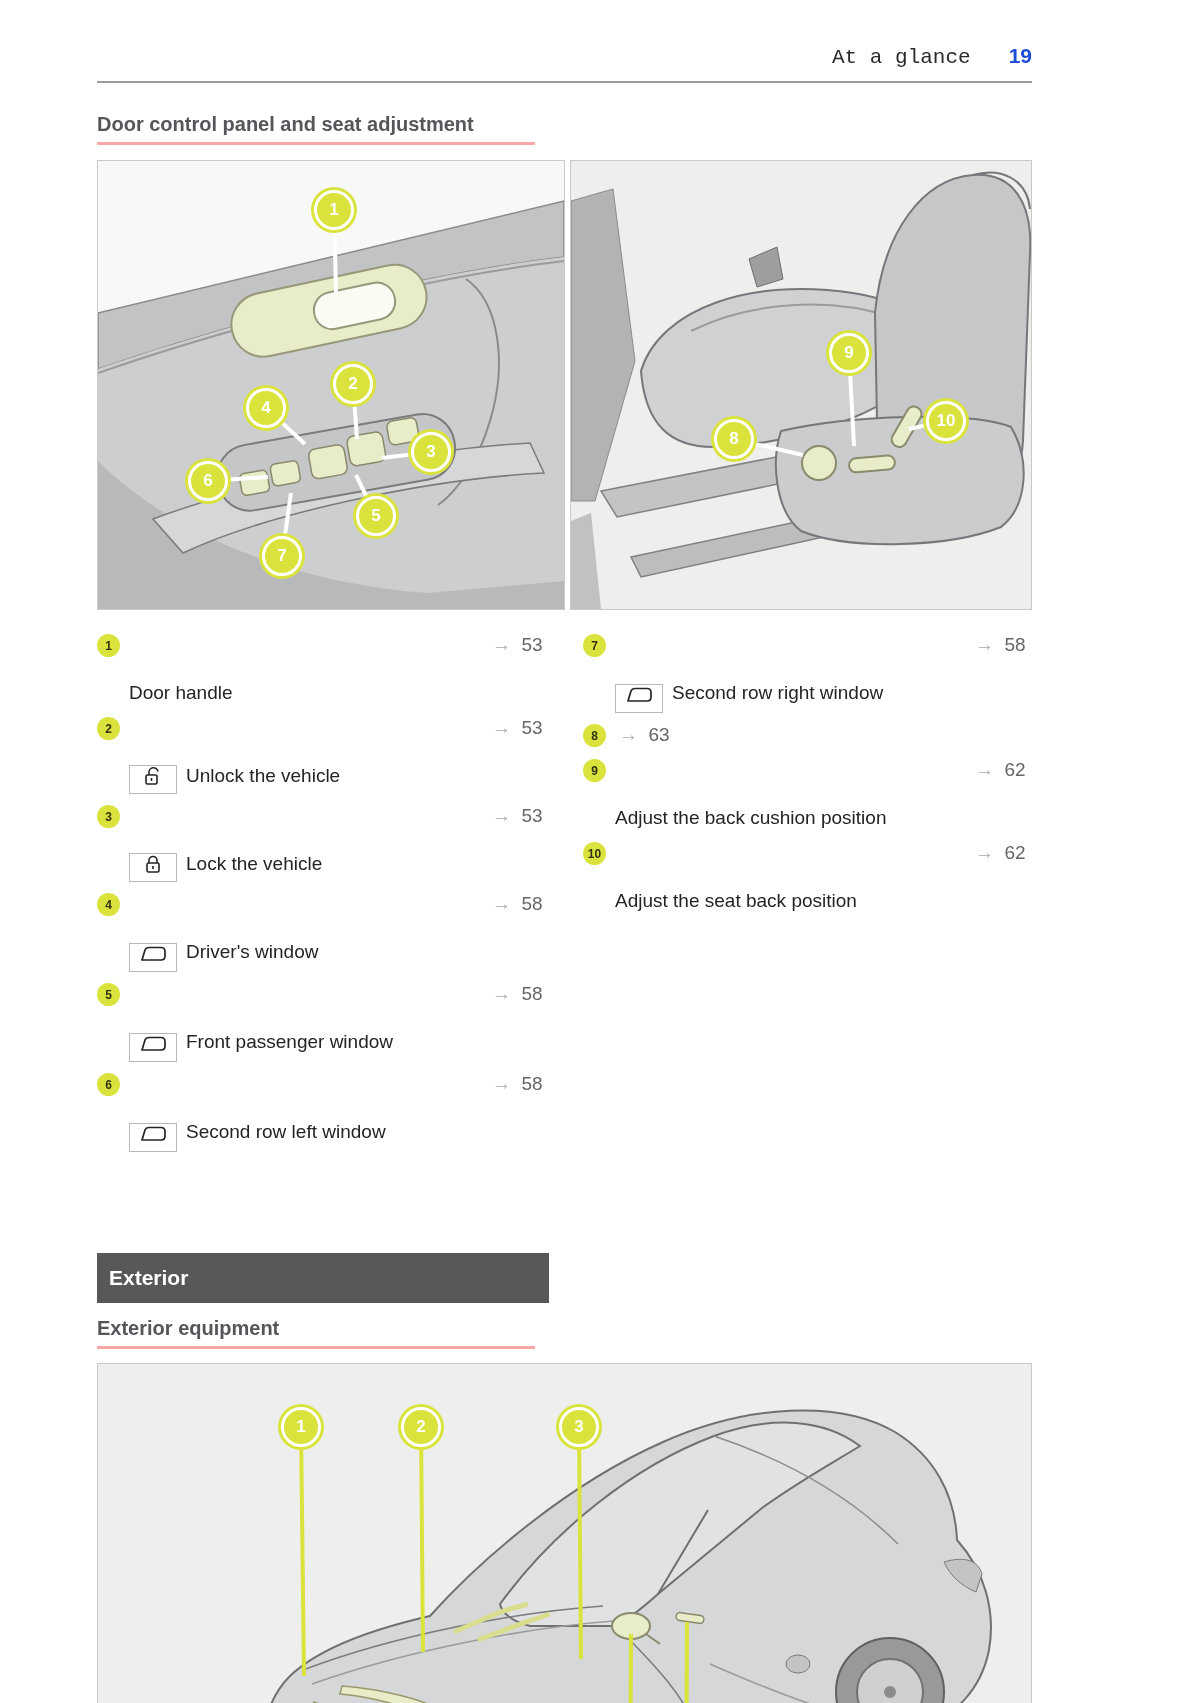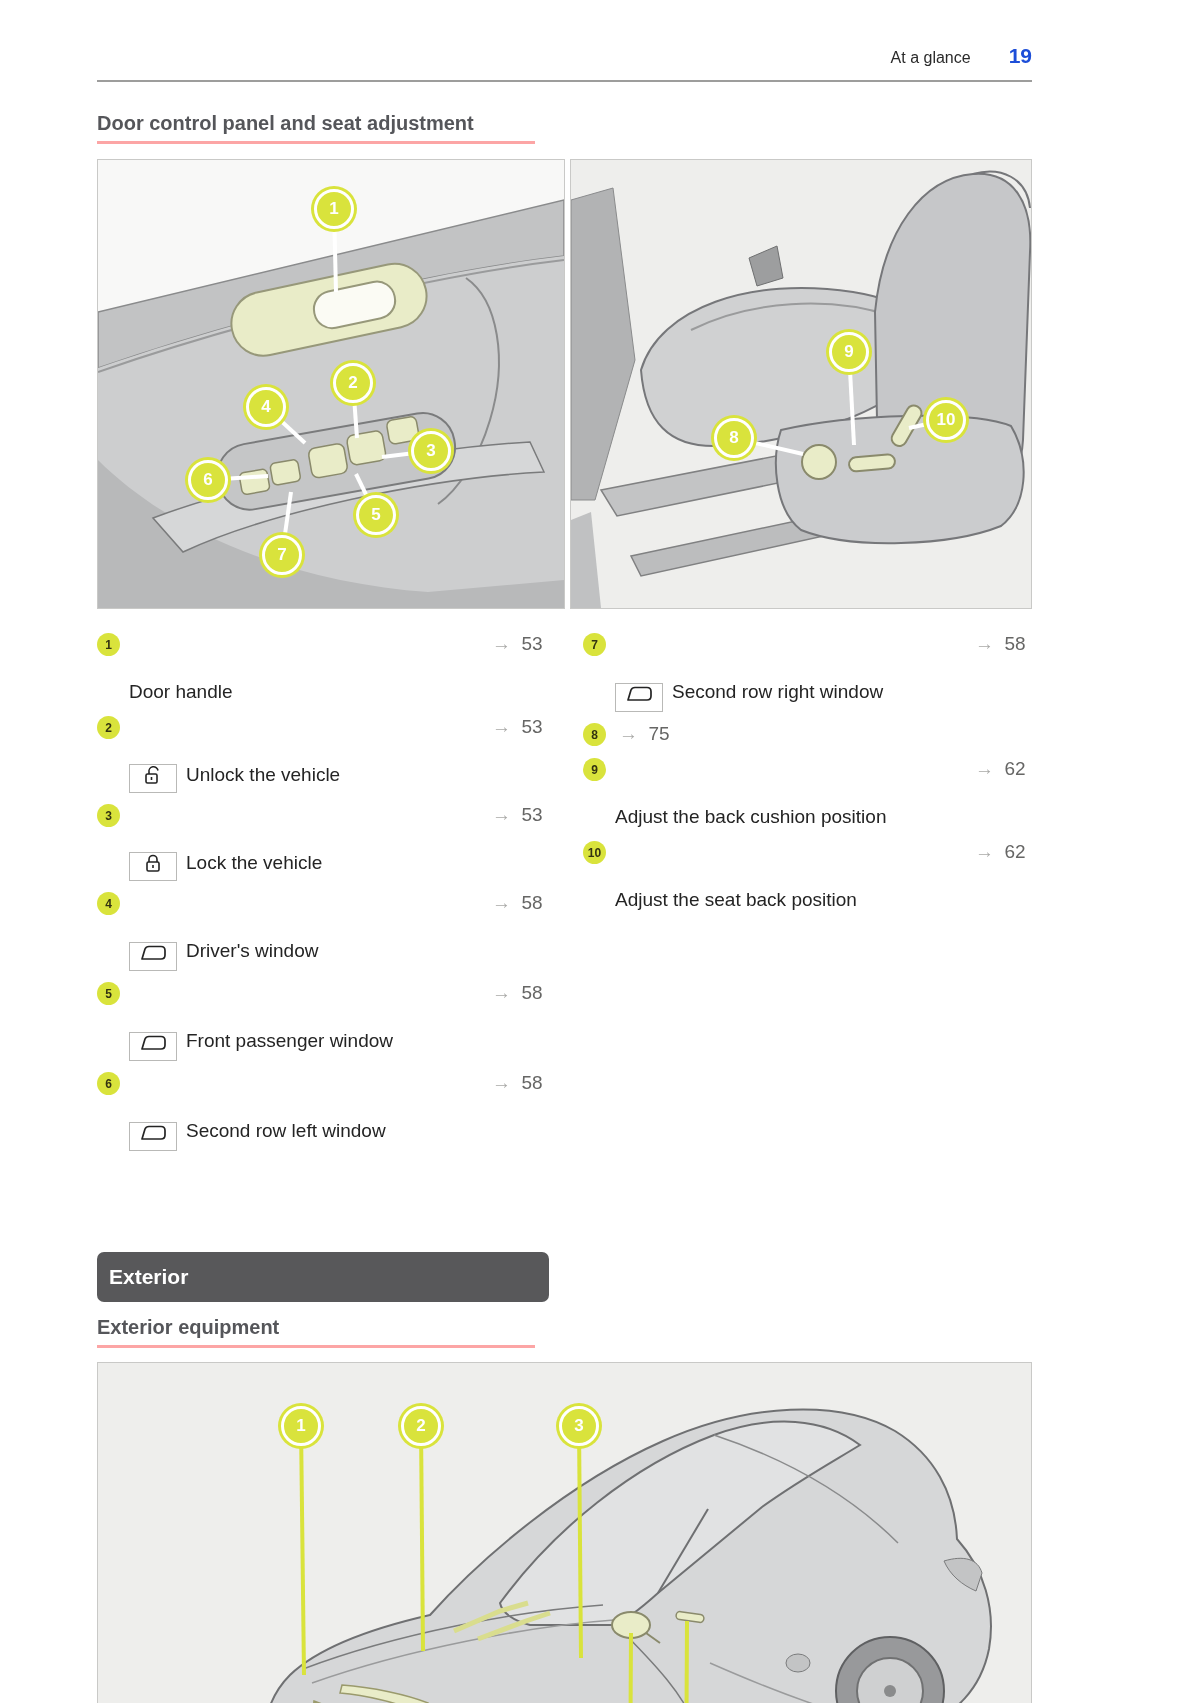--- a/index.html
+++ b/index.html
@@ -5,21 +5,21 @@
   html,body{margin:0;padding:0;background:#ffffff;}
   body{
     width:1200px;height:1703px;
     font-family:"Liberation Sans","DejaVu Sans",sans-serif;
     color:#242424;position:relative;overflow:hidden;
   }
   .page{padding:44px 168px 0 97px;}
   
   .hdr{display:flex;justify-content:flex-end;align-items:baseline;gap:38px;
        border-bottom:2px solid #9d9d9c;padding-bottom:12px;}
-  .hdr-title{font-size:16px;color:#2a2a2a;}
+  .hdr-title{font-size:21px;color:#2a2a2a;font-family:Liberation Mono, monospace;}
   .hdr-page{font-size:21px;font-weight:bold;color:#1d4ed8;}
   
   .sec-h{margin:30px 0 0 0;display:inline-block;font-size:20px;font-weight:bold;
          color:#55565a;border-bottom:3px solid #fca5a5;padding:0 6px 6px 0;min-width:432px;}
   
   .figrow{display:flex;gap:5px;margin-top:15px;}
   .figbox{position:relative;background:#eeeeec;border:1px solid #c9c9c7;overflow:hidden;}
   .fig-door{width:466px;height:448px;}
   .fig-seat{width:460px;height:448px;}
   .fig-car{position:relative;width:933px;height:484px;background:#eeeeec;
@@ -39,21 +39,21 @@
   .lnum{flex:0 0 auto;width:23px;height:23px;border-radius:50%;background:#d9e33c;
         color:#333311;font-size:12px;font-weight:bold;display:flex;align-items:center;
         justify-content:center;margin:2px 9px 0 0;}
   .lbody{flex:1 1 auto;padding-right:6px;margin-top:48px;}
   .libox{display:inline-block;vertical-align:-6px;width:46px;height:27px;border:1px solid #b9b9b7;
          background:#fff;margin-right:9px;text-align:center;line-height:25px;}
   .larr{flex:0 0 auto;color:#a9a9a7;font-size:19px;margin:0 4px;}
   .lpg{flex:0 0 auto;width:34px;text-align:center;color:#666665;font-size:19px;}
   
   .bar{margin-top:92px;width:440px;height:50px;background:#58585a;color:#ffffff;
-       font-size:21px;font-weight:bold;display:flex;align-items:center;padding-left:12px;border-radius:7px;}
+       font-size:21px;font-weight:bold;display:flex;align-items:center;padding-left:12px;}
   .sec-h2{margin-top:14px;}
 </style>
 </head>
 <body>
 
 <div class="page">
 
   
   <div class="hdr">
     <span class="hdr-title">At a glance</span>
@@ -194,21 +194,21 @@
     <span class="lnum">7</span>
     <span class="lbody"><span class="libox"><svg width="30" height="20" viewBox="0 0 30 20">
                 <path d="M4,16 L7,6 Q8,3.5 11,3.5 L23,3.5 Q27,3.5 27,7.5 L27,12 Q27,16 23,16 Z" fill="none" stroke="#242424" stroke-width="1.7" stroke-linejoin="round"></path>
               </svg></span>Second row right window</span>
     <span class="larr">→</span>
     <span class="lpg">58</span>
   </div>
         <div class="lrow">
     <span class="lnum">8</span>
     <span class="larr">→</span>
-    <span class="lpg">75</span>
+    <span class="lpg">63</span>
   </div>
         <div class="lrow">
     <span class="lnum">9</span>
     <span class="lbody">Adjust the back cushion position</span>
     <span class="larr">→</span>
     <span class="lpg">62</span>
   </div>
         <div class="lrow">
     <span class="lnum">10</span>
     <span class="lbody">Adjust the seat back position</span>

